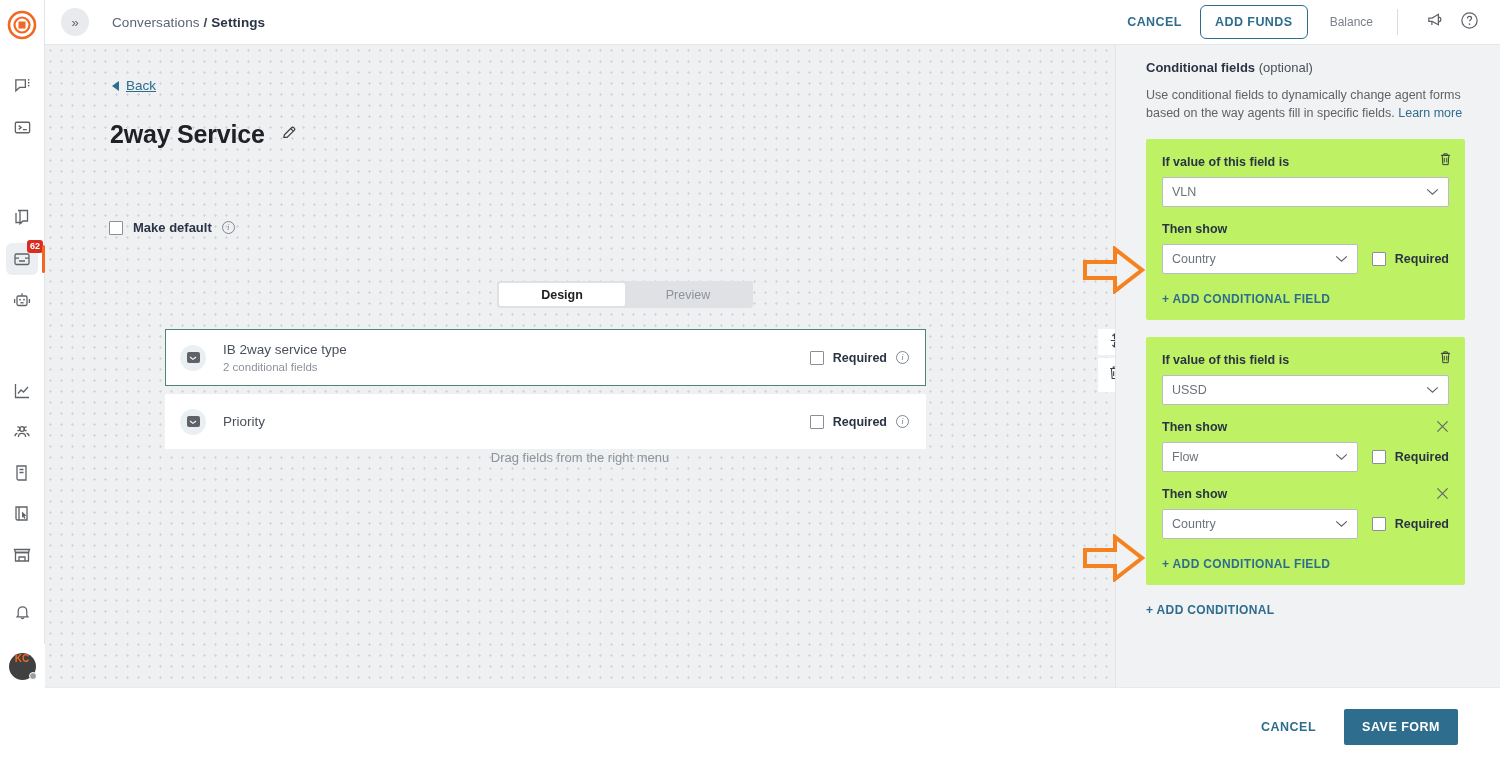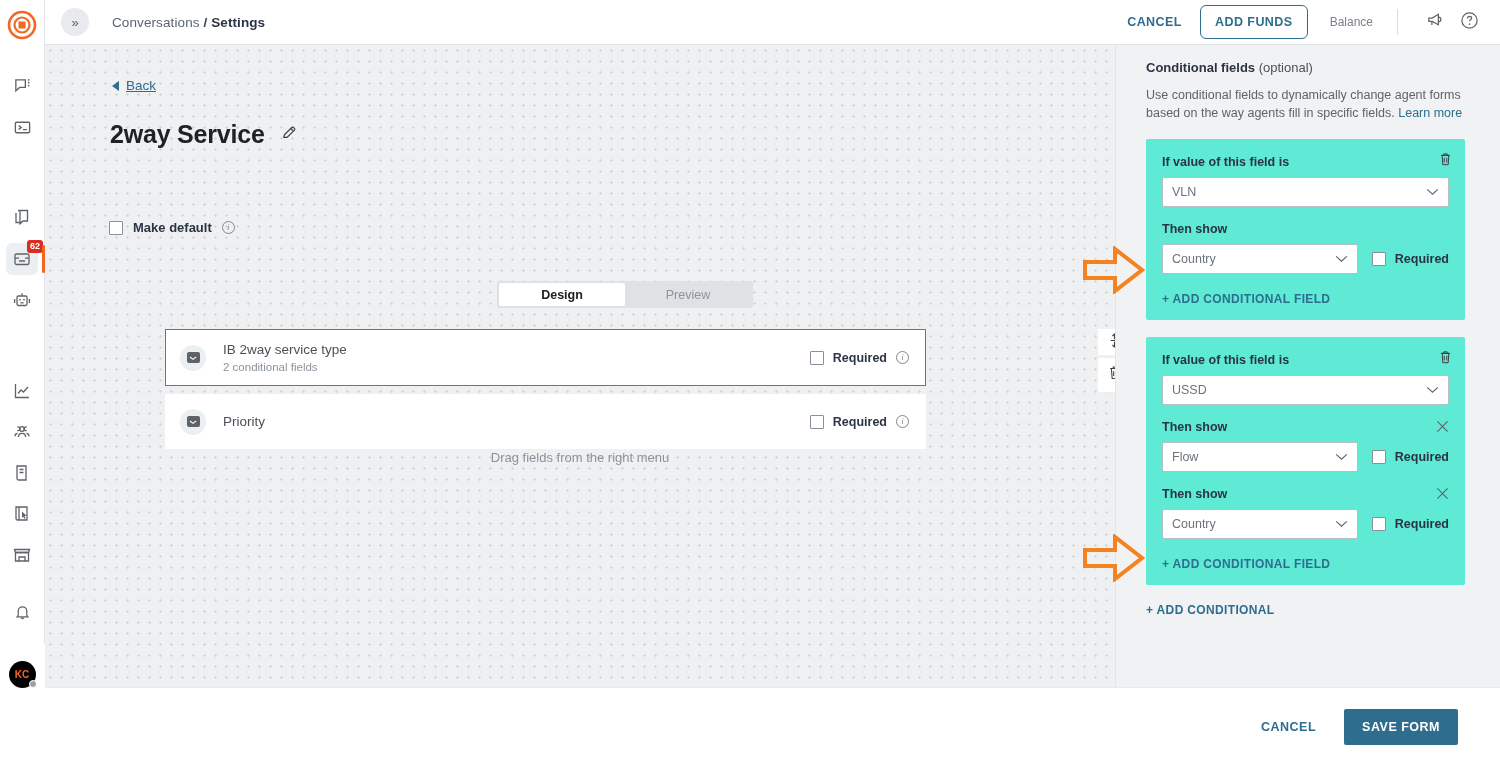--- a/index.html
+++ b/index.html
@@ -33,22 +33,22 @@
   }
   .rail-badge {
     position: absolute; top: -3px; right: -5px; background: #d92d20; color: #fff;
     font-size: 9px; line-height: 11px; font-weight: 700; border-radius: 3px;
     padding: 1px 3px; min-width: 16px; text-align: center;
     font-family: "Liberation Sans", sans-serif;
   }
   .rail-bottom { margin-top: auto; display: flex; flex-direction: column; align-items: center; padding-bottom: 14px; }
   .avatar {
     position: relative; width: 27px; height: 27px; border-radius: 50%;
-    background: #000000; color: #f26722; font-size: 10px; font-weight: 700;
-    display: flex; align-items: center; justify-content: center; margin-top: 24px; cursor: pointer;
+    background: #404040; color: #f26722; font-size: 10px; font-weight: 700;
+    display: flex; align-items: flex-start; justify-content: center; margin-top: 16px; cursor: pointer;
   }
   .avatar-dot {
     position: absolute; right: -1px; bottom: 0px; width: 8px; height: 8px;
     border-radius: 50%; background: #9aa0a6; border: 1.5px solid #fff;
   }
 
   
   .topbar {
     position: absolute; left: 45px; top: 0; width: 1455px; height: 45px;
     background: #fff; border-bottom: 1px solid #e3e5e8;
@@ -162,21 +162,21 @@
     position: absolute; left: 1115px; top: 45px; width: 385px; height: 642px;
     background: #f1f2f3; border-left: 1px solid #e3e5e8;
     padding: 15px 35px 0 30px; overflow: hidden;
   }
   .panel-title { font-size: 13px; color: #4a5159; }
   .panel-title b { color: #2b3445; font-weight: 700; }
   .panel-desc { margin-top: 11px; font-size: 12.5px; color: #5f6368; line-height: 18px; }
   .panel-desc .more { color: #2e6d8e; cursor: pointer; }
 
   .cond-card {
-    background: #5eead4; border-radius: 2px; margin-top: 17px;
+    background: #bef264; border-radius: 2px; margin-top: 17px;
     padding: 16px 16px 14px 16px; position: relative;
   }
   .cond-label { font-size: 12.5px; color: #2b3445; font-weight: 700; }
   .trash-top { position: absolute; right: 12px; top: 12px; cursor: pointer; }
   .select {
     height: 30px; border: 1px solid #b7bdc4; border-radius: 2px; background: #fff;
     display: flex; align-items: center; padding: 0 9px; margin-top: 8px;
     font-size: 12.5px; color: #6c737b; cursor: pointer;
   }
   .select .chev { margin-left: auto; }

